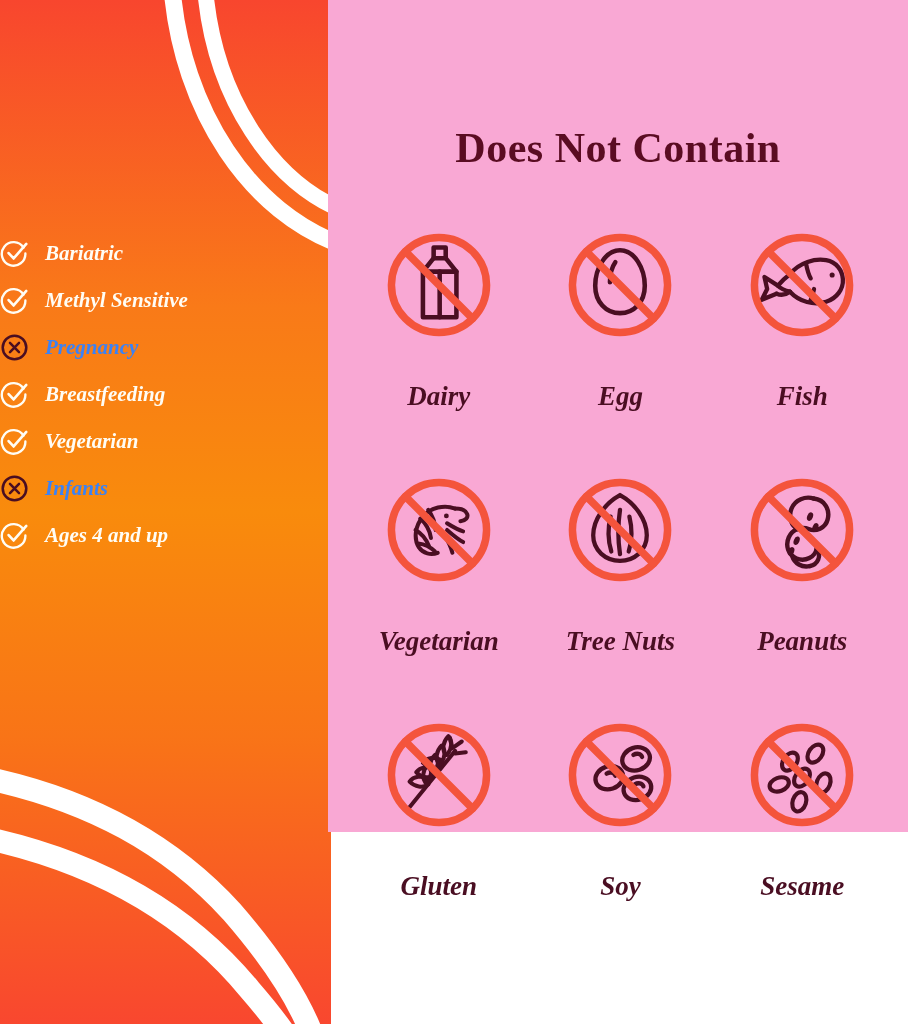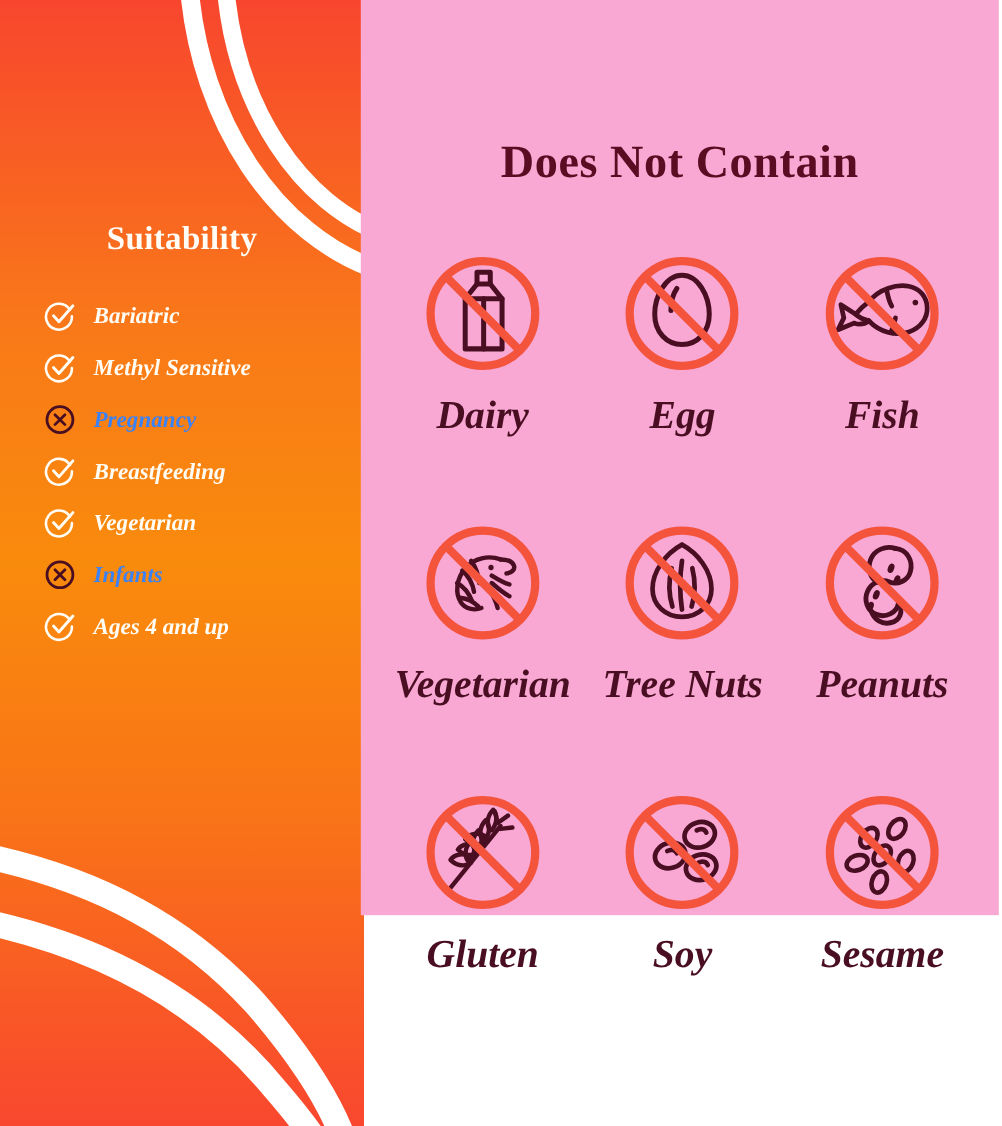--- a/index.html
+++ b/index.html
@@ -42,21 +42,20 @@
   #suitability-title {
     text-align:center;
     color:#fffdf5;
     font-size:30px;
     font-weight:bold;
     letter-spacing:0.3px;
     font-family:"Liberation Serif", serif;
   }
   #suitability-list {
     margin-top:30px;
-    padding-left:40px;
     list-style:none;
   }
   .suit-item {
     display:flex;
     align-items:center;
     height:47px;
   }
   .suit-icon {
     width:29px; height:29px;
     flex:0 0 29px;
@@ -104,25 +103,25 @@
     height:245px;
     display:flex;
     flex-direction:column;
     align-items:center;
   }
   .allergen-icon {
     width:134px; height:134px;
     display:block;
   }
   .allergen-label {
-    margin-top:4px;
+    margin-top:29px;
     font-family:"Liberation Serif", serif;
     font-style:italic;
     font-weight:bold;
-    font-size:36px;
+    font-size:27px;
     color:#4A0E22;
     white-space:nowrap;
   }
 </style>
 </head>
 <body>
 
 <div id="page">
 
   <div id="left-panel">
@@ -151,21 +150,20 @@
         <path d="M -14 778 C 90 800 170 844 232 912 C 272 958 300 1000 314 1040" stroke-width="23"></path>
         <path d="M -14 838 C 96 862 186 912 250 990 C 276 1020 292 1042 300 1060" stroke-width="23"></path>
       </g>
 
       <g fill="none" stroke="#FFFFFF">
         <path d="M 236 768 C 280 790 312 806 345 816" stroke-width="0"></path>
       </g>
     </svg>
 
     <div id="suitability-block">
-      <div id="suitability-title">Suitability</div>
 
       <ul id="suitability-list">
 
         <li class="suit-item yes">
           <svg class="suit-icon" viewBox="0 0 32 32">
             <path d="M26 9.5 A13 13 0 1 0 28 16" fill="none" stroke="#FFFDF5" stroke-width="2.6" stroke-linecap="round"></path>
             <path d="M9.5 15.5 L15 21.5 L29 5.5" fill="none" stroke="#FFFDF5" stroke-width="2.9" stroke-linecap="round" stroke-linejoin="round"></path>
           </svg>
           <span class="suit-label">Bariatric</span>
         </li>

